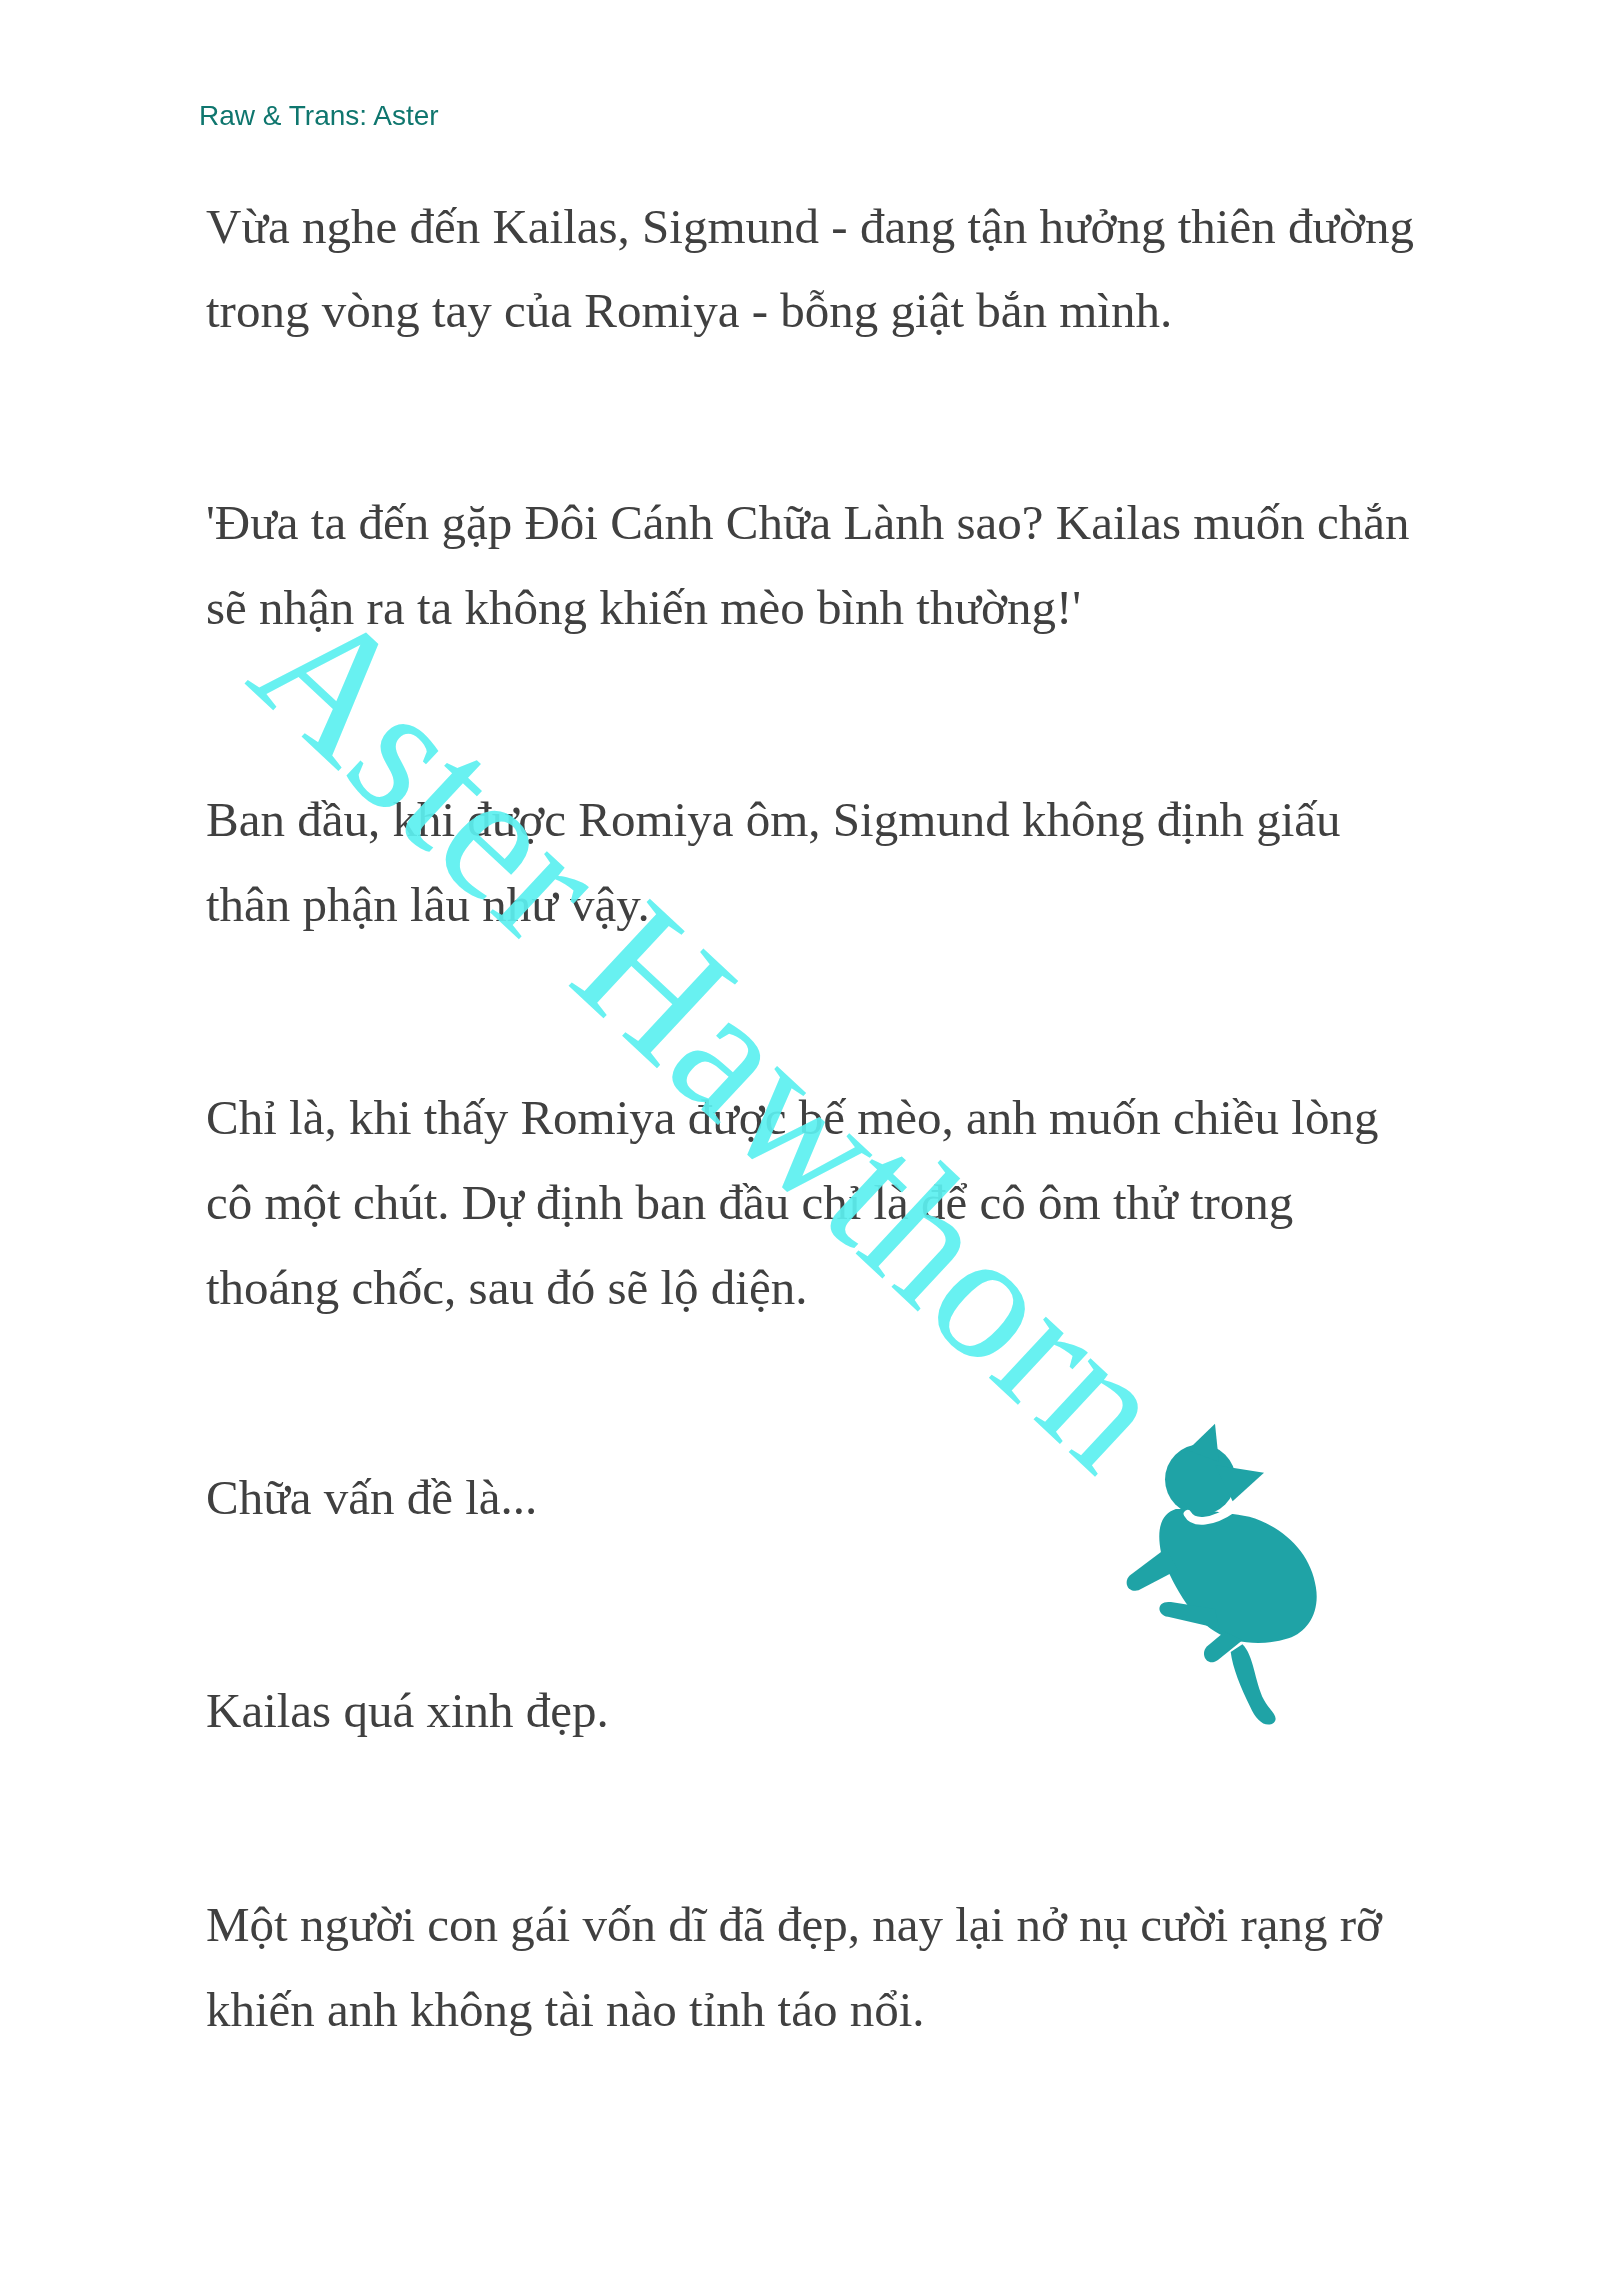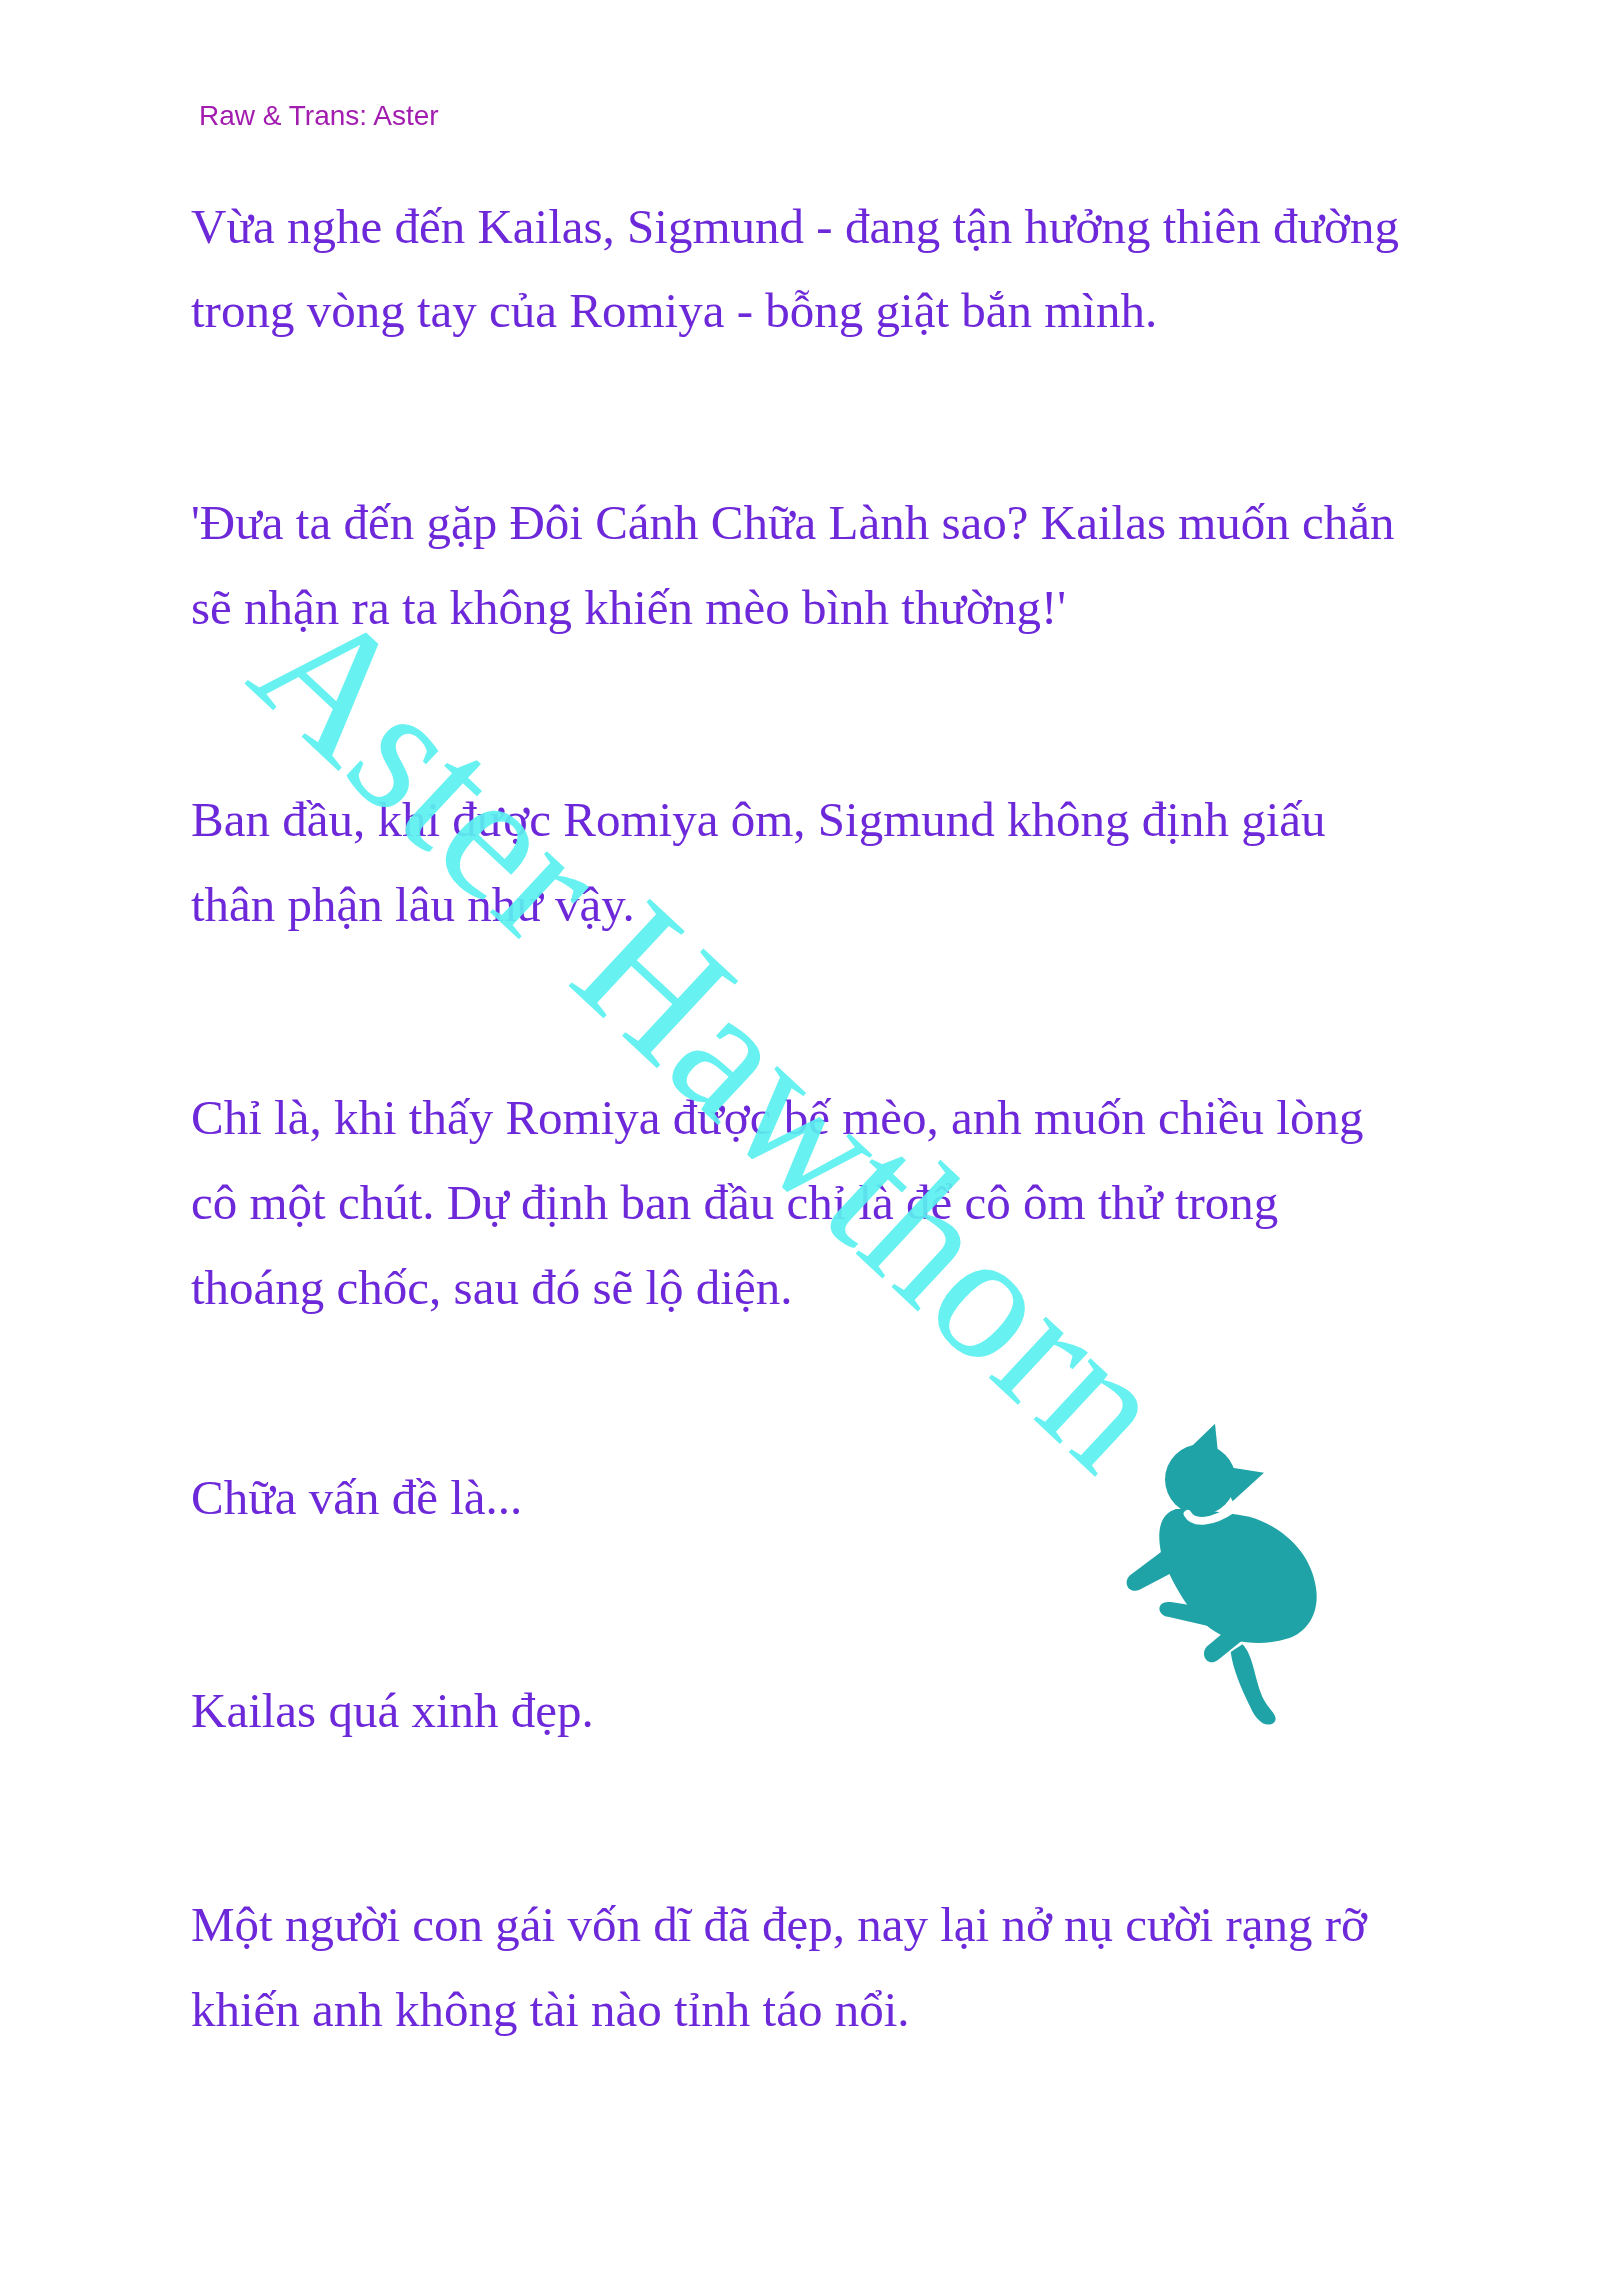--- a/index.html
+++ b/index.html
@@ -20,30 +20,30 @@
     height: 2293px;
     background: #ffffff;
   }
   .header {
     position: absolute;
     left: 199px;
     top: 102px;
     font-family: "Liberation Sans", sans-serif;
     font-size: 28px;
     line-height: 1;
-    color: #a21caf;
+    color: #0f766e;
     white-space: nowrap;
   }
   .line {
     position: absolute;
-    left: 191px;
+    left: 206px;
     font-family: "Liberation Serif", serif;
     font-size: 49px;
     line-height: 1;
-    color: #6d28d9;
+    color: #404040;
     white-space: nowrap;
   }
   .watermark {
     position: absolute;
     left: 250px;
     top: 676px;
     width: 0;
     height: 0;
     z-index: 5;
     pointer-events: none;

